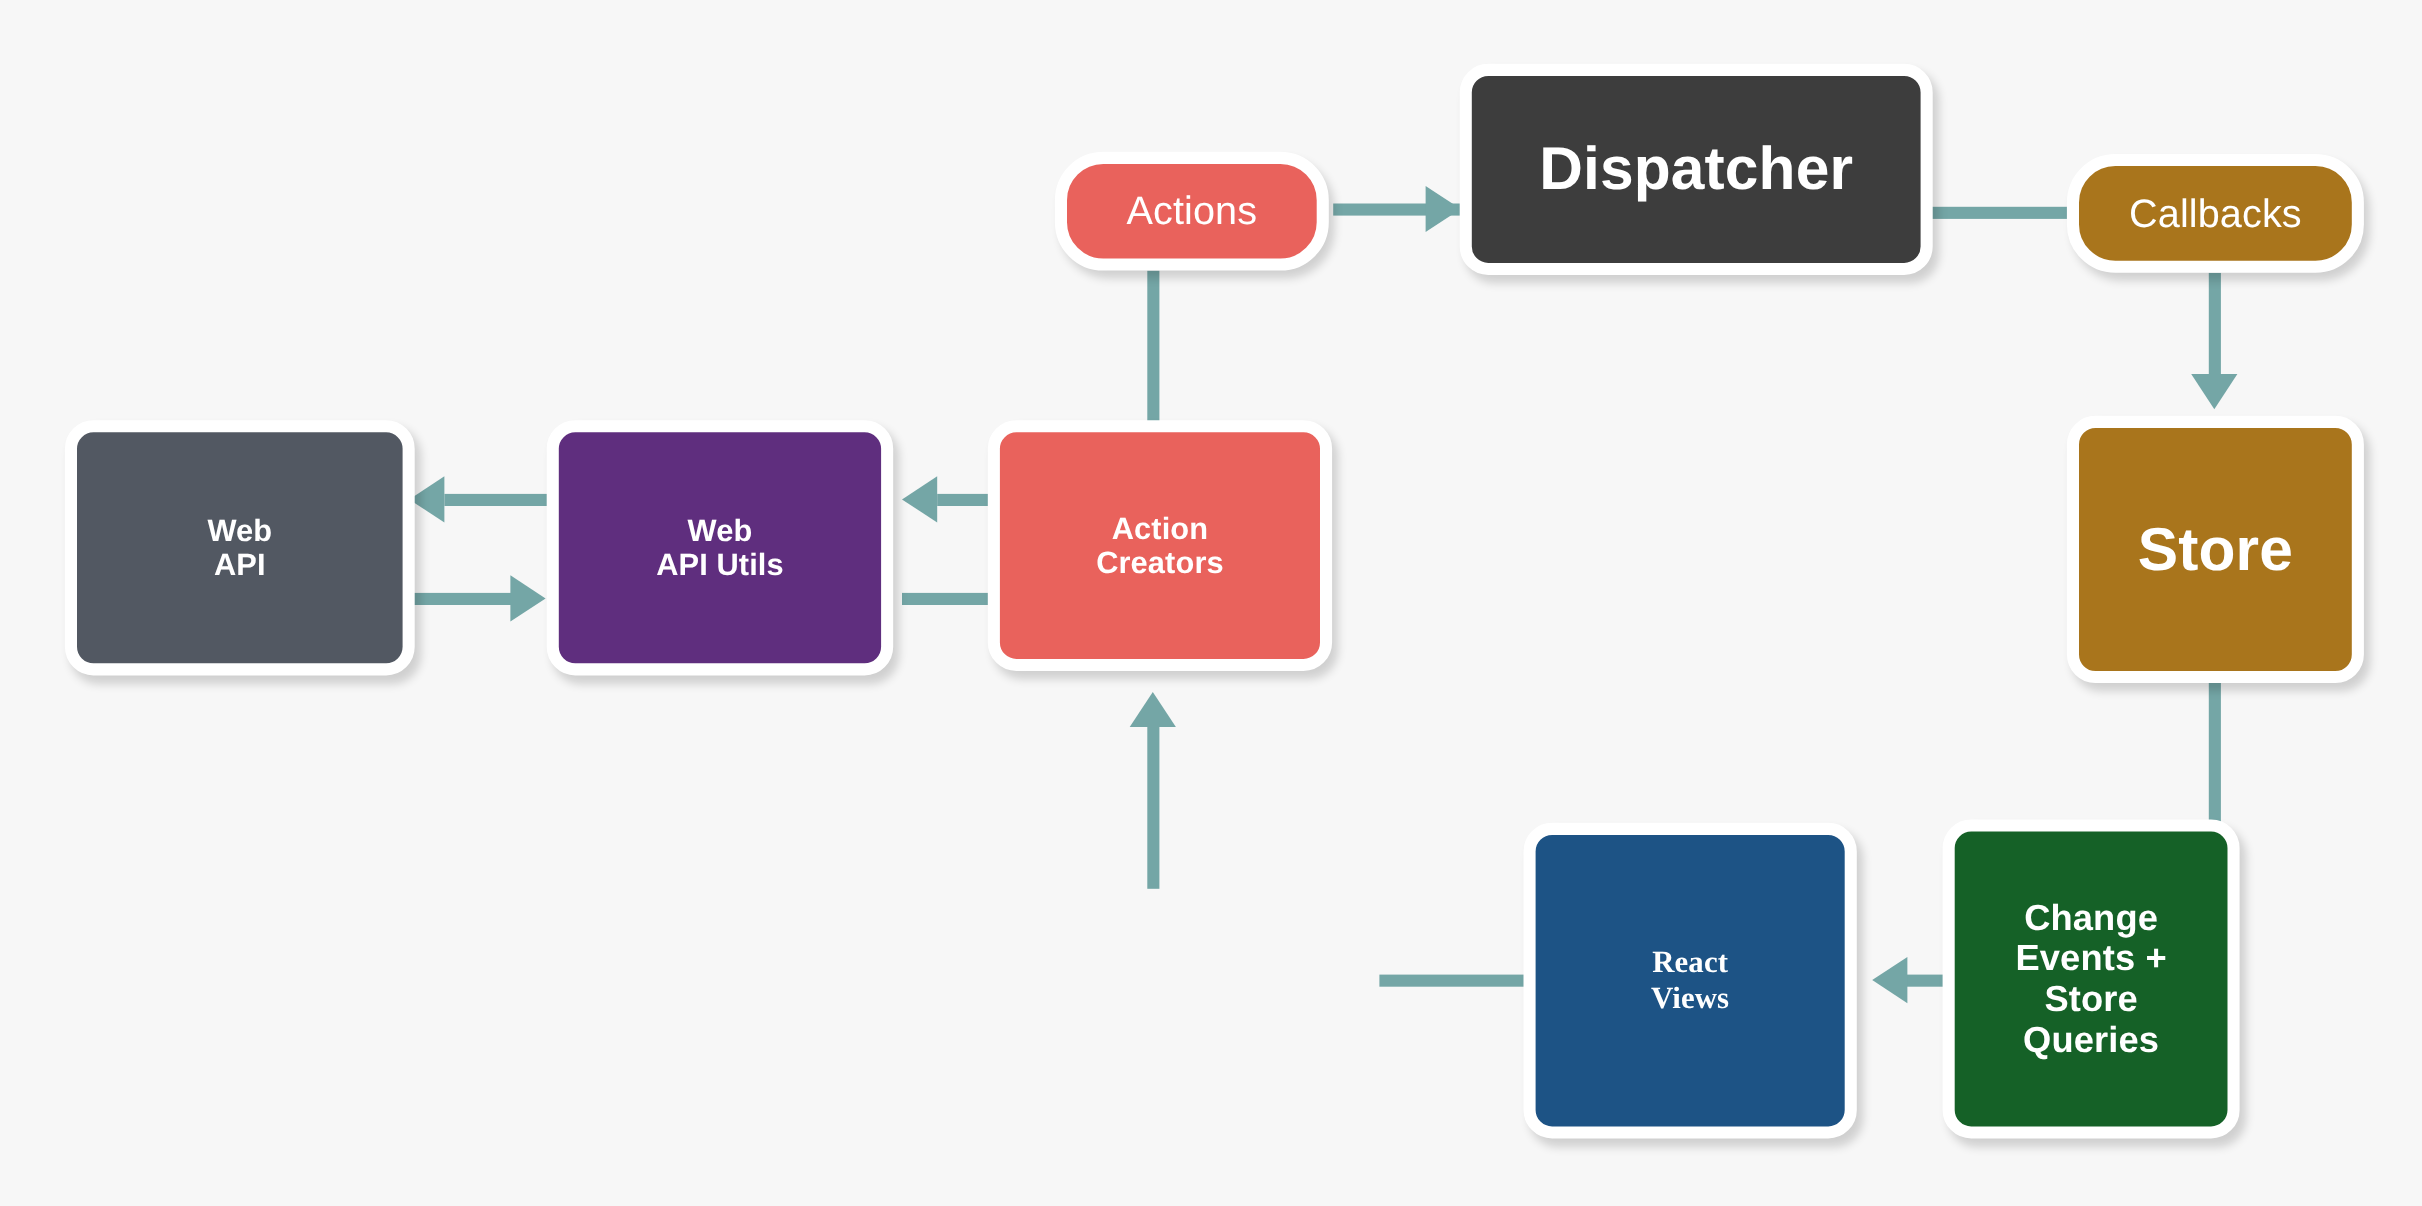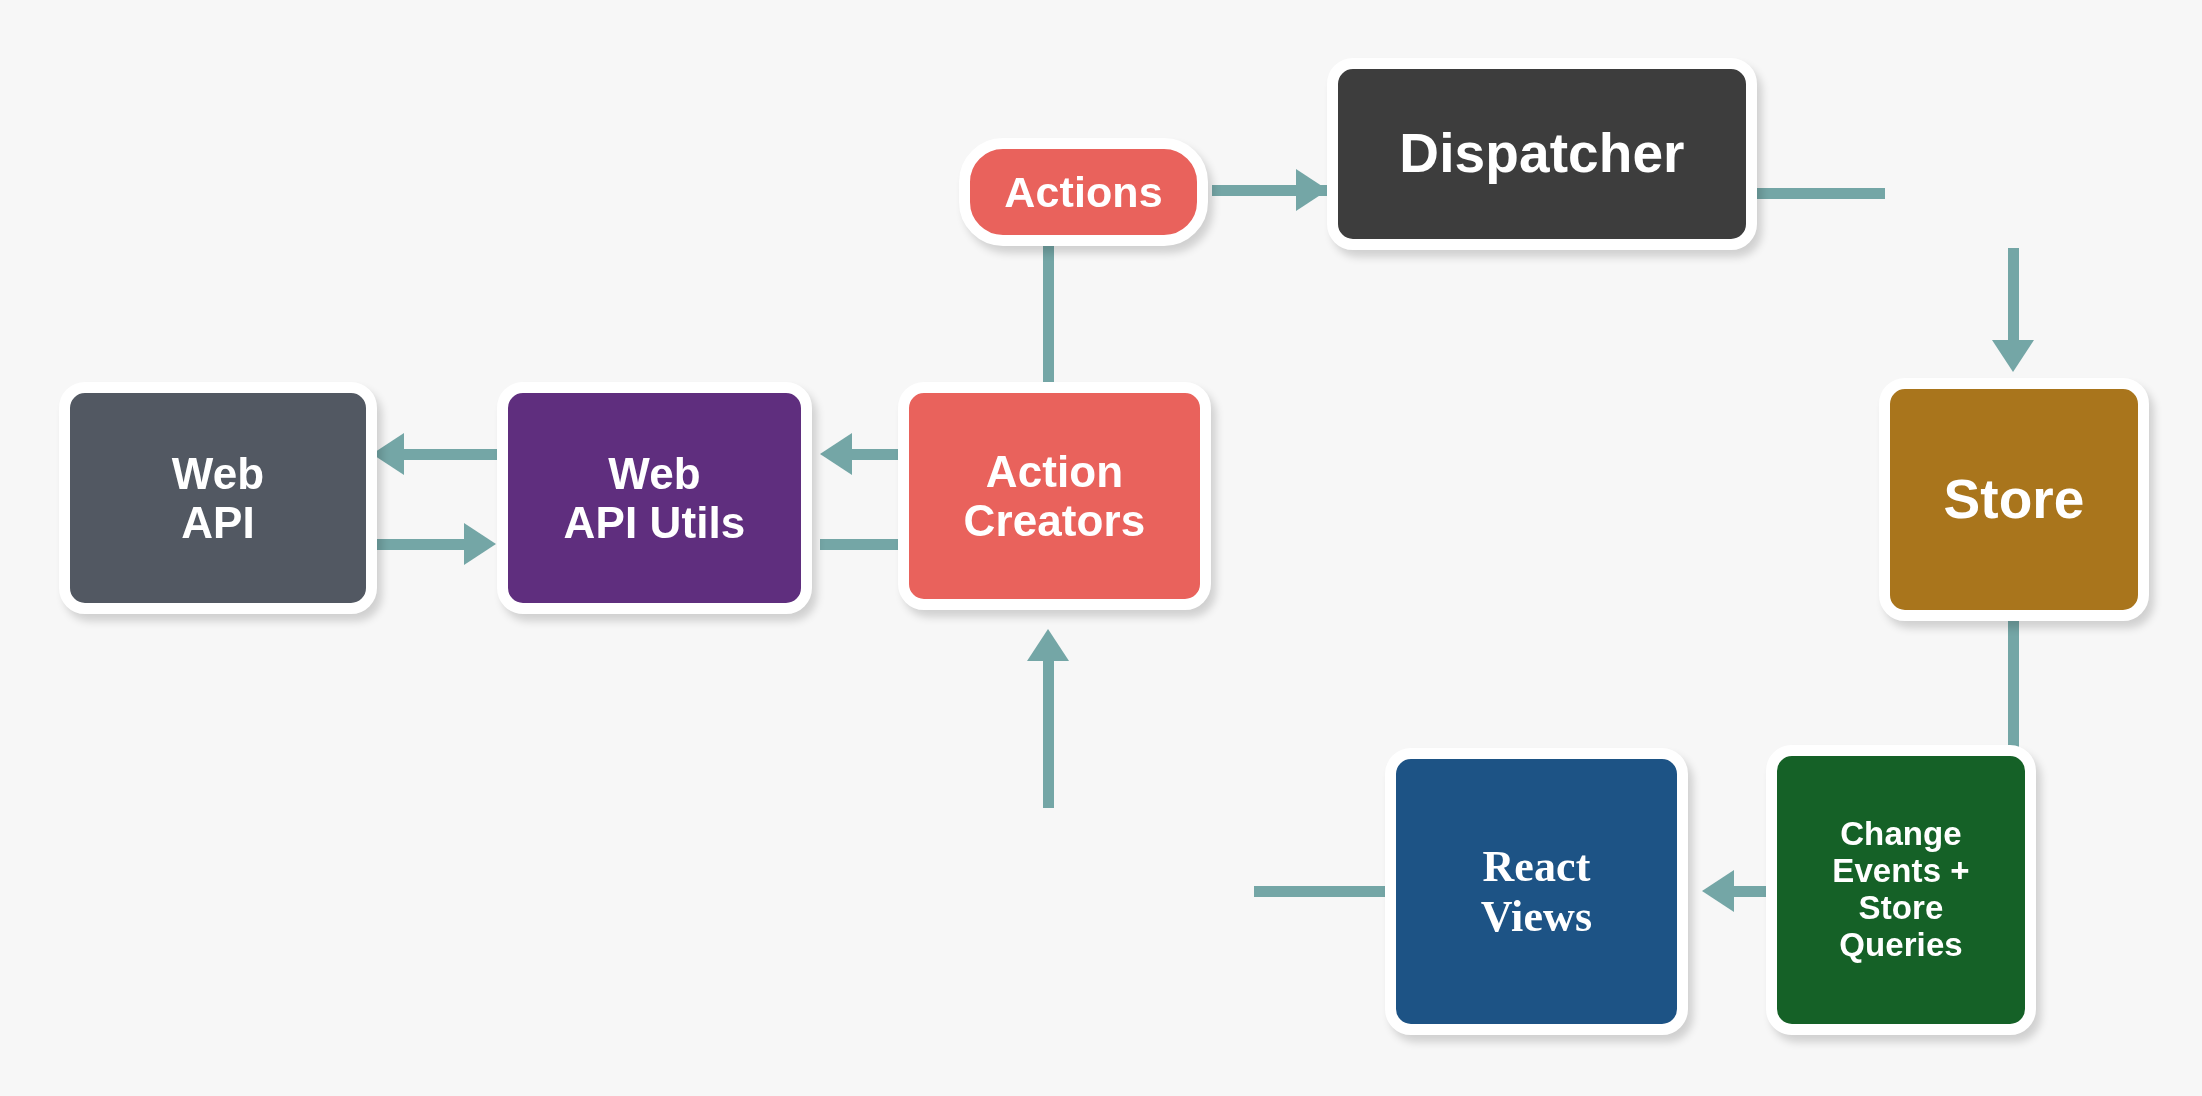--- a/index.html
+++ b/index.html
@@ -39,22 +39,22 @@
     user-select: none;
   }
   .node .label {
     display: block;
     white-space: pre-line;
     padding: 0 6px;
   }
 
   
   .big    { font-size: 55px; font-weight: bold; }
-  .medium { font-size: 44px; font-weight: bold; }
-  .small  { font-size: 43px; font-weight: bold; }
+  .medium { font-size: 28px; font-weight: bold; }
+  .small  { font-size: 36px; font-weight: normal; }
   .tiny   { font-size: 33px; font-weight: bold; }
 
   .pill { border-radius: 44px; }
 
   
   .conn {
     position: absolute;
     background: #74a6a6;
     z-index: 2;
   }
@@ -126,20 +126,23 @@
   <div class="head right" style="left:464px; top:523px;"></div>
 
   <div class="node pill small" style="left:959px; top:138px; width:249px; height:108px; background:#e9625c;">
     <span class="label">Actions</span>
   </div>
 
   <div class="node big" style="left:1327px; top:58px; width:430px; height:192px; background:#3d3d3d;">
     <span class="label">Dispatcher</span>
   </div>
 
+  <div class="node pill small" style="left:1879px; top:140px; width:270px; height:108px; background:#a9751c;">
+    <span class="label">Callbacks</span>
+  </div>
 
   <div class="node big" style="left:1879px; top:378px; width:270px; height:243px; background:#a9751c;">
     <span class="label">Store</span>
   </div>
 
   <div class="node tiny" style="left:1766px; top:745px; width:270px; height:290px; background:#156127;">
     <span class="label">Change
 Events +
 Store
 Queries</span>

